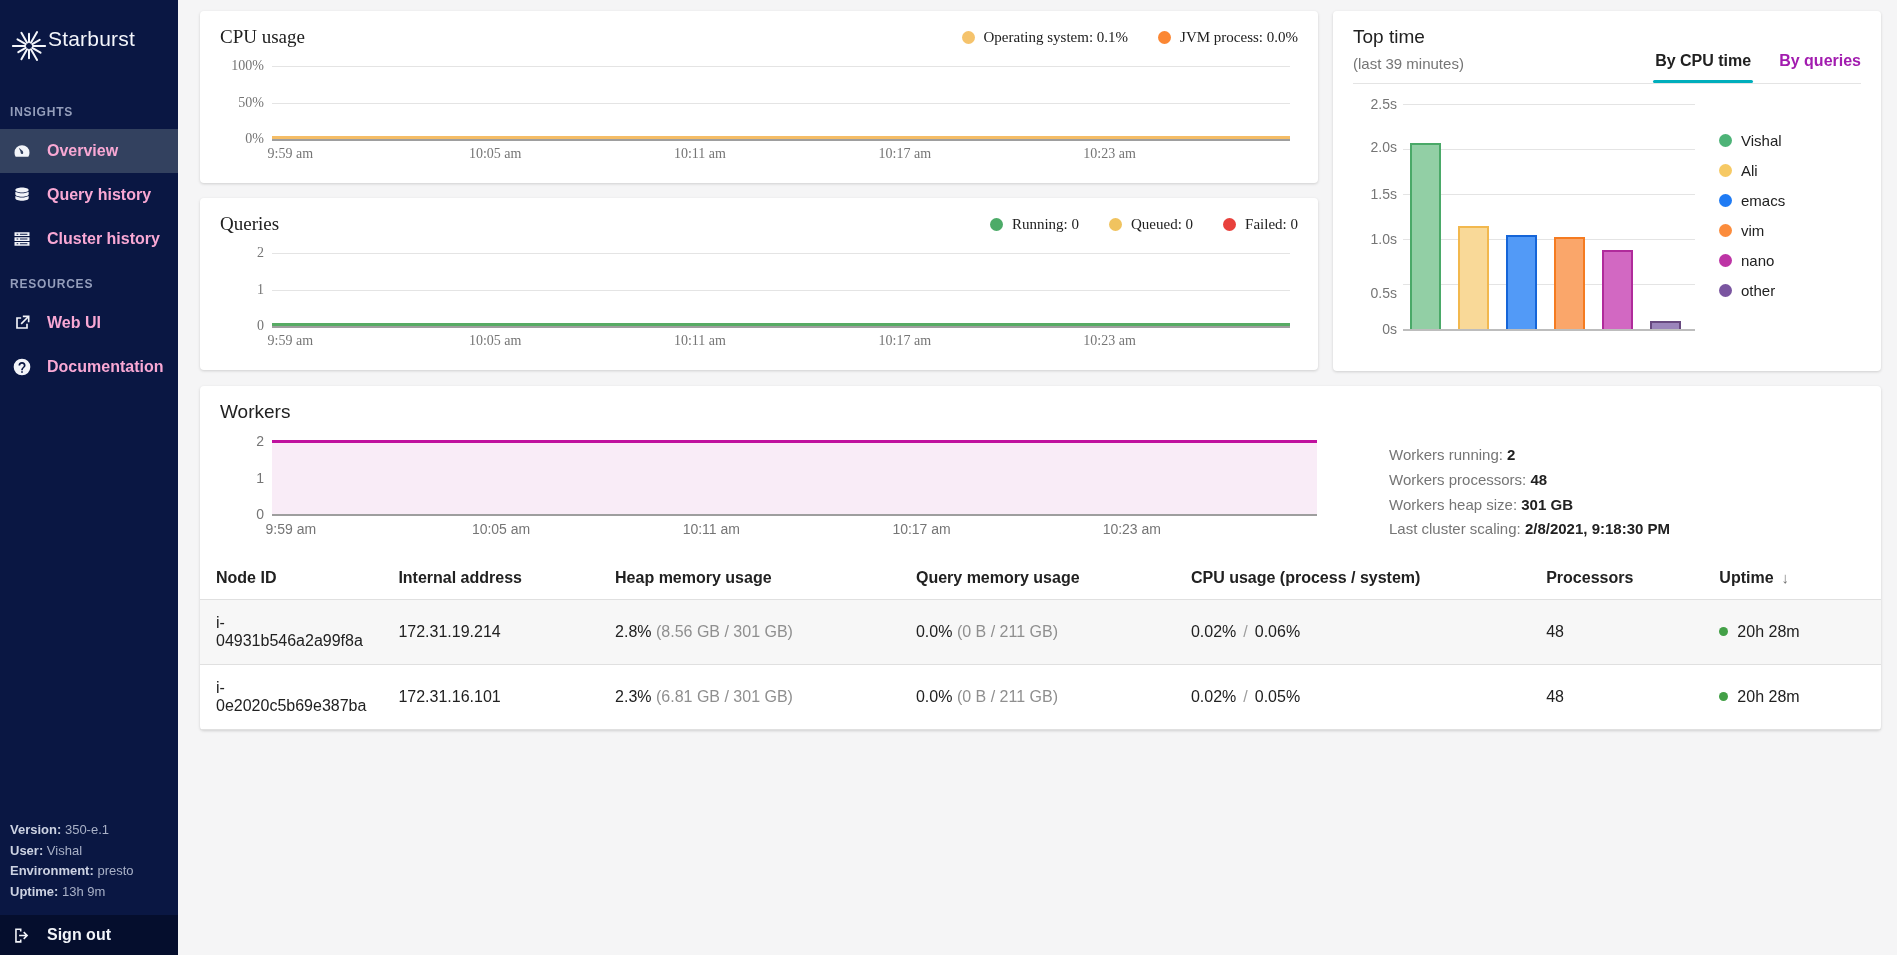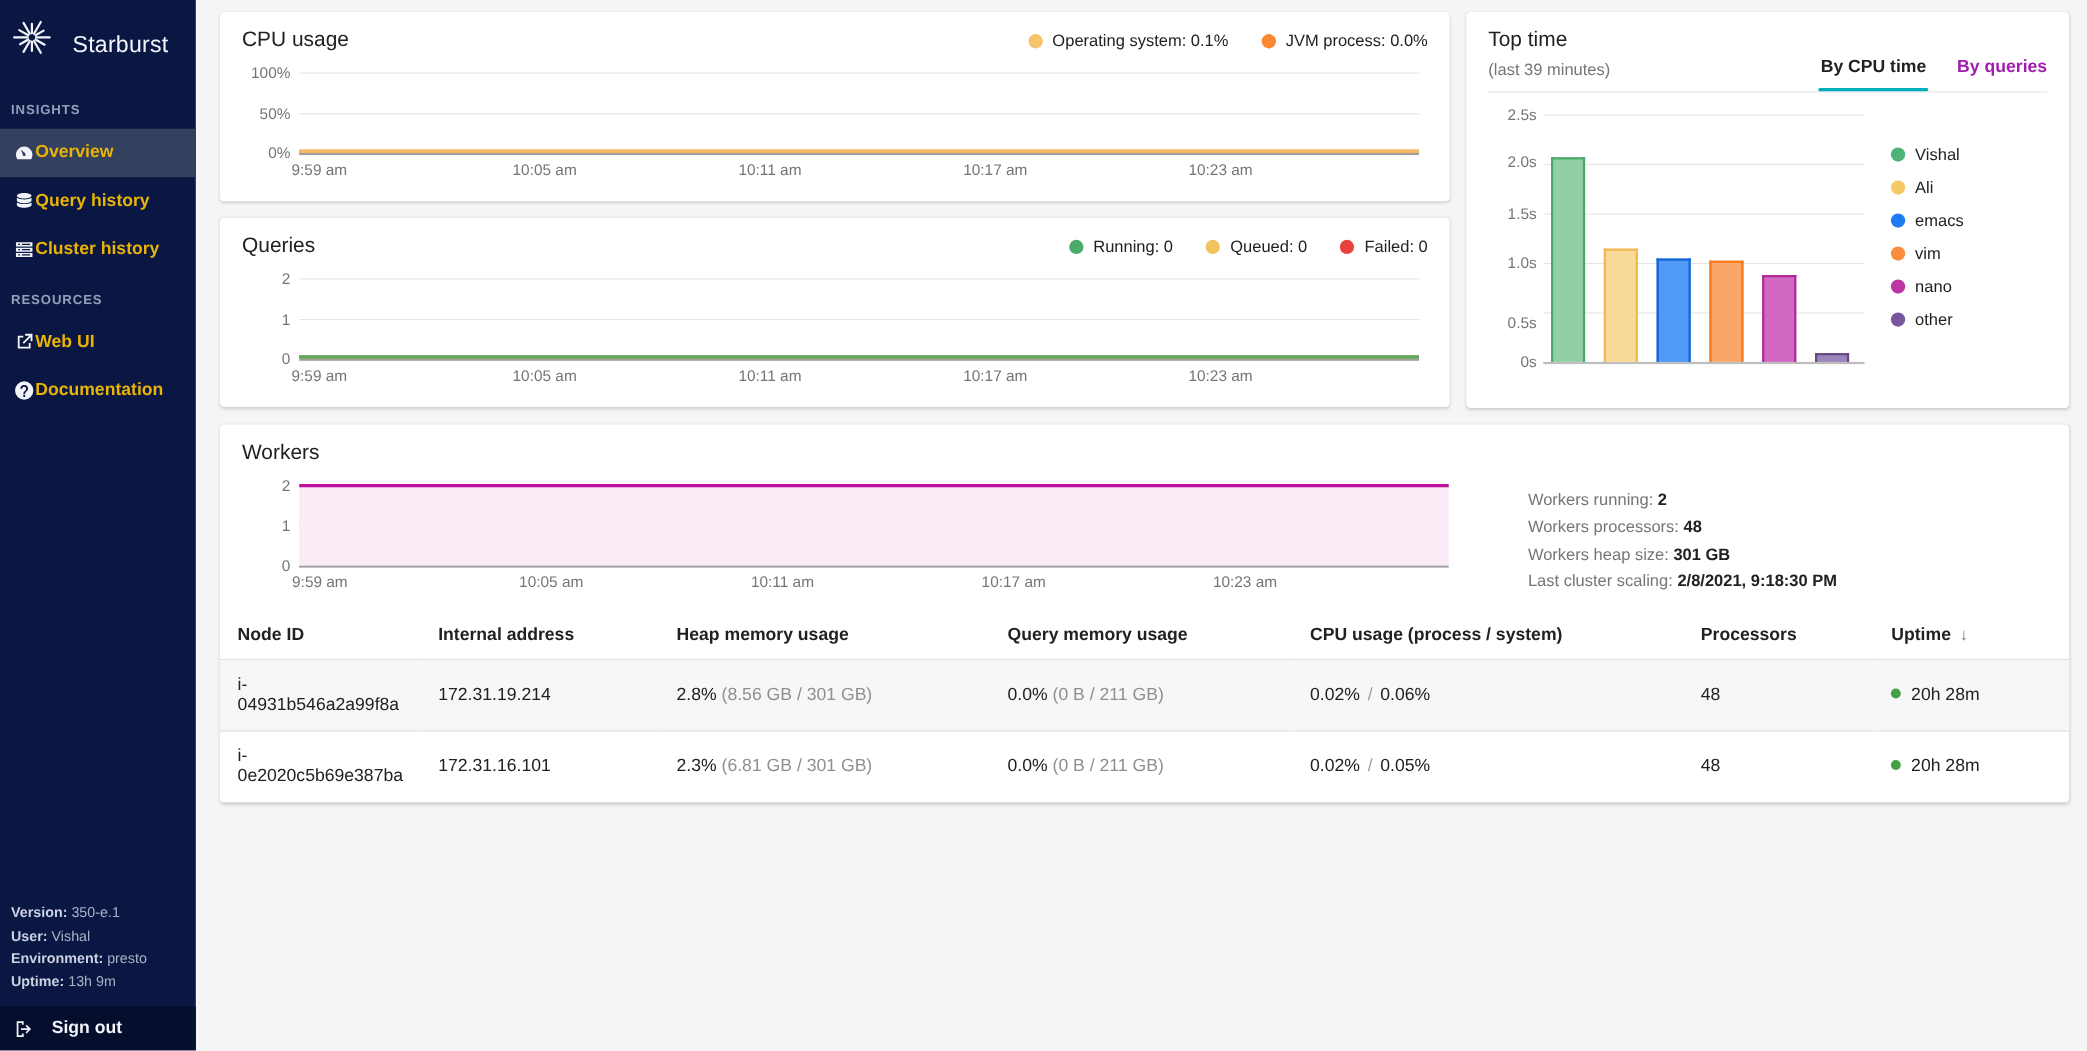--- a/index.html
+++ b/index.html
@@ -1,41 +1,41 @@
 <!DOCTYPE html>
 <html><head>
 <meta charset="utf-8">
 <style>
   * { margin:0; padding:0; box-sizing:border-box; }
   html,body { width:1897px; height:955px; overflow:hidden; }
   body { font-family:"Liberation Sans","DejaVu Sans",sans-serif; background:#f5f5f6; display:flex; color:#212121; }
 
   
   .sidebar { width:178px; flex:0 0 178px; background:#0a1743; color:#fff; display:flex; flex-direction:column; }
-  .brand { display:flex; align-items:flex-end; gap:18px; padding:15px 10px 24px 10px; }
+  .brand { display:flex; align-items:flex-start; gap:0; padding:27px 10px 24px 10px; }
   .brand-name { font-size:21px; color:#f4f6fb; letter-spacing:.2px; }
   .nav-section-title { font-size:12px; font-weight:bold; color:#949ebb; letter-spacing:.8px; padding:16px 10px 10px 10px; }
-  .nav-item { display:flex; align-items:center; padding:12px 12px; font-size:16px; font-weight:bold; color:#eab308; cursor:pointer; }
+  .nav-item { display:flex; align-items:center; gap:15px; padding:12px 12px; font-size:16px; font-weight:bold; color:#f9a8d4; cursor:pointer; }
   .nav-item.active { background:#33415f; }
   .nav-item svg { flex:0 0 auto; }
   .sidebar-footer { margin-top:auto; padding:10px 10px 12px 10px; font-size:13px; line-height:1.6; }
   .flabel { font-weight:bold; color:#ccd2e2; }
   .fval { color:#a9b1c7; }
   .signout { background:#050e2d; display:flex; align-items:center; gap:16px; padding:0 12px; height:40px; font-size:16px; font-weight:bold; color:#f2f4f9; cursor:pointer; }
 
   
   .main { flex:1; display:flex; flex-direction:column; }
   .page-header { background:#ffffff; height:55px; display:flex; align-items:center; padding-left:22px; flex:0 0 55px; }
   .page-title { font-size:24px; font-weight:bold; color:#16265c; }
   .content { padding:11px 16px 0 22px; }
 
   .grid-top { display:flex; gap:15px; }
   .col-left { flex:1; display:flex; flex-direction:column; gap:15px; min-width:0; }
   .card { background:#fff; border-radius:4px; box-shadow:0 1px 3px rgba(0,0,0,.16); }
-  .cpu-card,.queries-card { height:172px; padding:15px 20px; }
+  .cpu-card,.queries-card { height:172px; padding:15px 20px;font-family:Liberation Serif, serif; }
   .topusers-card { width:548px; flex:0 0 548px; height:360px; padding:15px 20px; }
   .workers-card { margin-top:15px; padding-top:15px; }
 
   .card-head { display:flex; justify-content:space-between; align-items:center; }
   .card-title { font-size:19px; color:#212121; font-weight:normal; }
   .legend { display:flex; gap:30px; }
   .legend-item { display:flex; align-items:center; gap:9px; font-size:15px; color:#212121; }
   .dot { width:13px; height:13px; border-radius:50%; }
 
   

